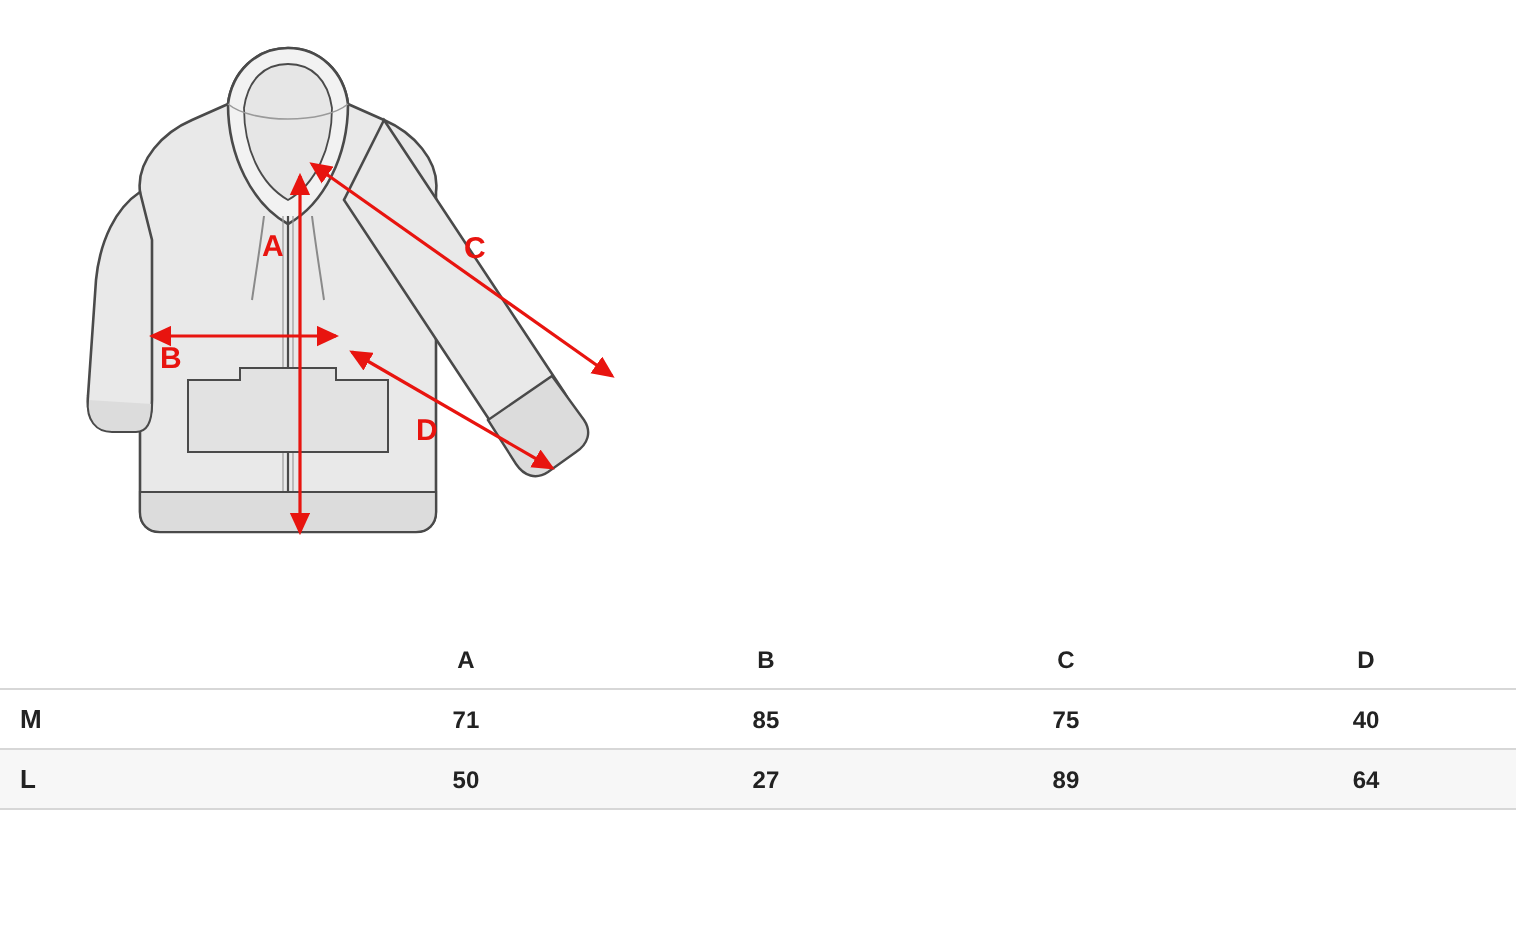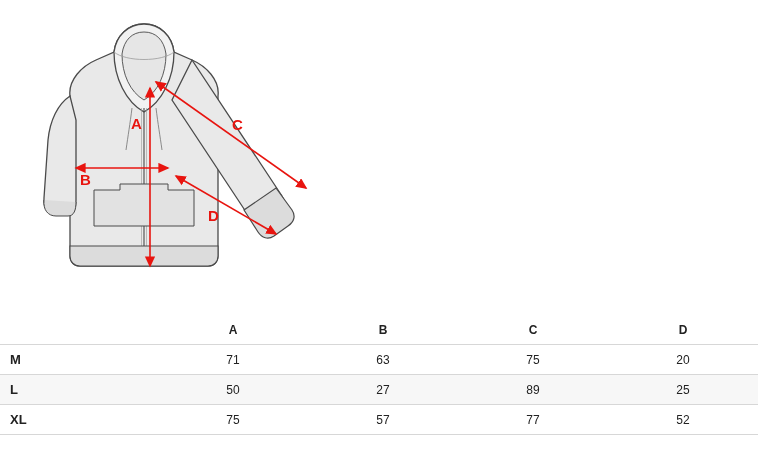--- a/index.html
+++ b/index.html
@@ -54,21 +54,21 @@
     width: 758px;
     border-collapse: collapse;
     font-size: 12px;
   }
   #size-table th,
   #size-table td {
     border-top: 1px solid #d7d7d7;
     border-bottom: 1px solid #d7d7d7;
     height: 29px;
     padding: 0;
-    font-weight: normal;
+    font-weight: bold;
     text-align: center;
     color: #222;
   }
   #size-table thead th {
     border-top: none;
     font-weight: bold;
     font-size: 12px;
     height: 28px;
   }
   #size-table thead tr th:first-child {
@@ -168,34 +168,27 @@
         <th class="col-a">A</th>
         <th class="col-b">B</th>
         <th class="col-c">C</th>
         <th class="col-d">D</th>
       </tr>
     </thead>
     <tbody>
       <tr>
         <td class="row-head">M</td>
         <td class="col-a">71</td>
-        <td class="col-b">63</td>
+        <td class="col-b">85</td>
         <td class="col-c">75</td>
-        <td class="col-d">20</td>
+        <td class="col-d">40</td>
       </tr>
       <tr>
         <td class="row-head">L</td>
         <td class="col-a">50</td>
         <td class="col-b">27</td>
         <td class="col-c">89</td>
-        <td class="col-d">25</td>
-      </tr>
-      <tr>
-        <td class="row-head">XL</td>
-        <td class="col-a">75</td>
-        <td class="col-b">57</td>
-        <td class="col-c">77</td>
-        <td class="col-d">52</td>
+        <td class="col-d">64</td>
       </tr>
     </tbody>
   </table>
 
 </div>
 
 </body></html>

